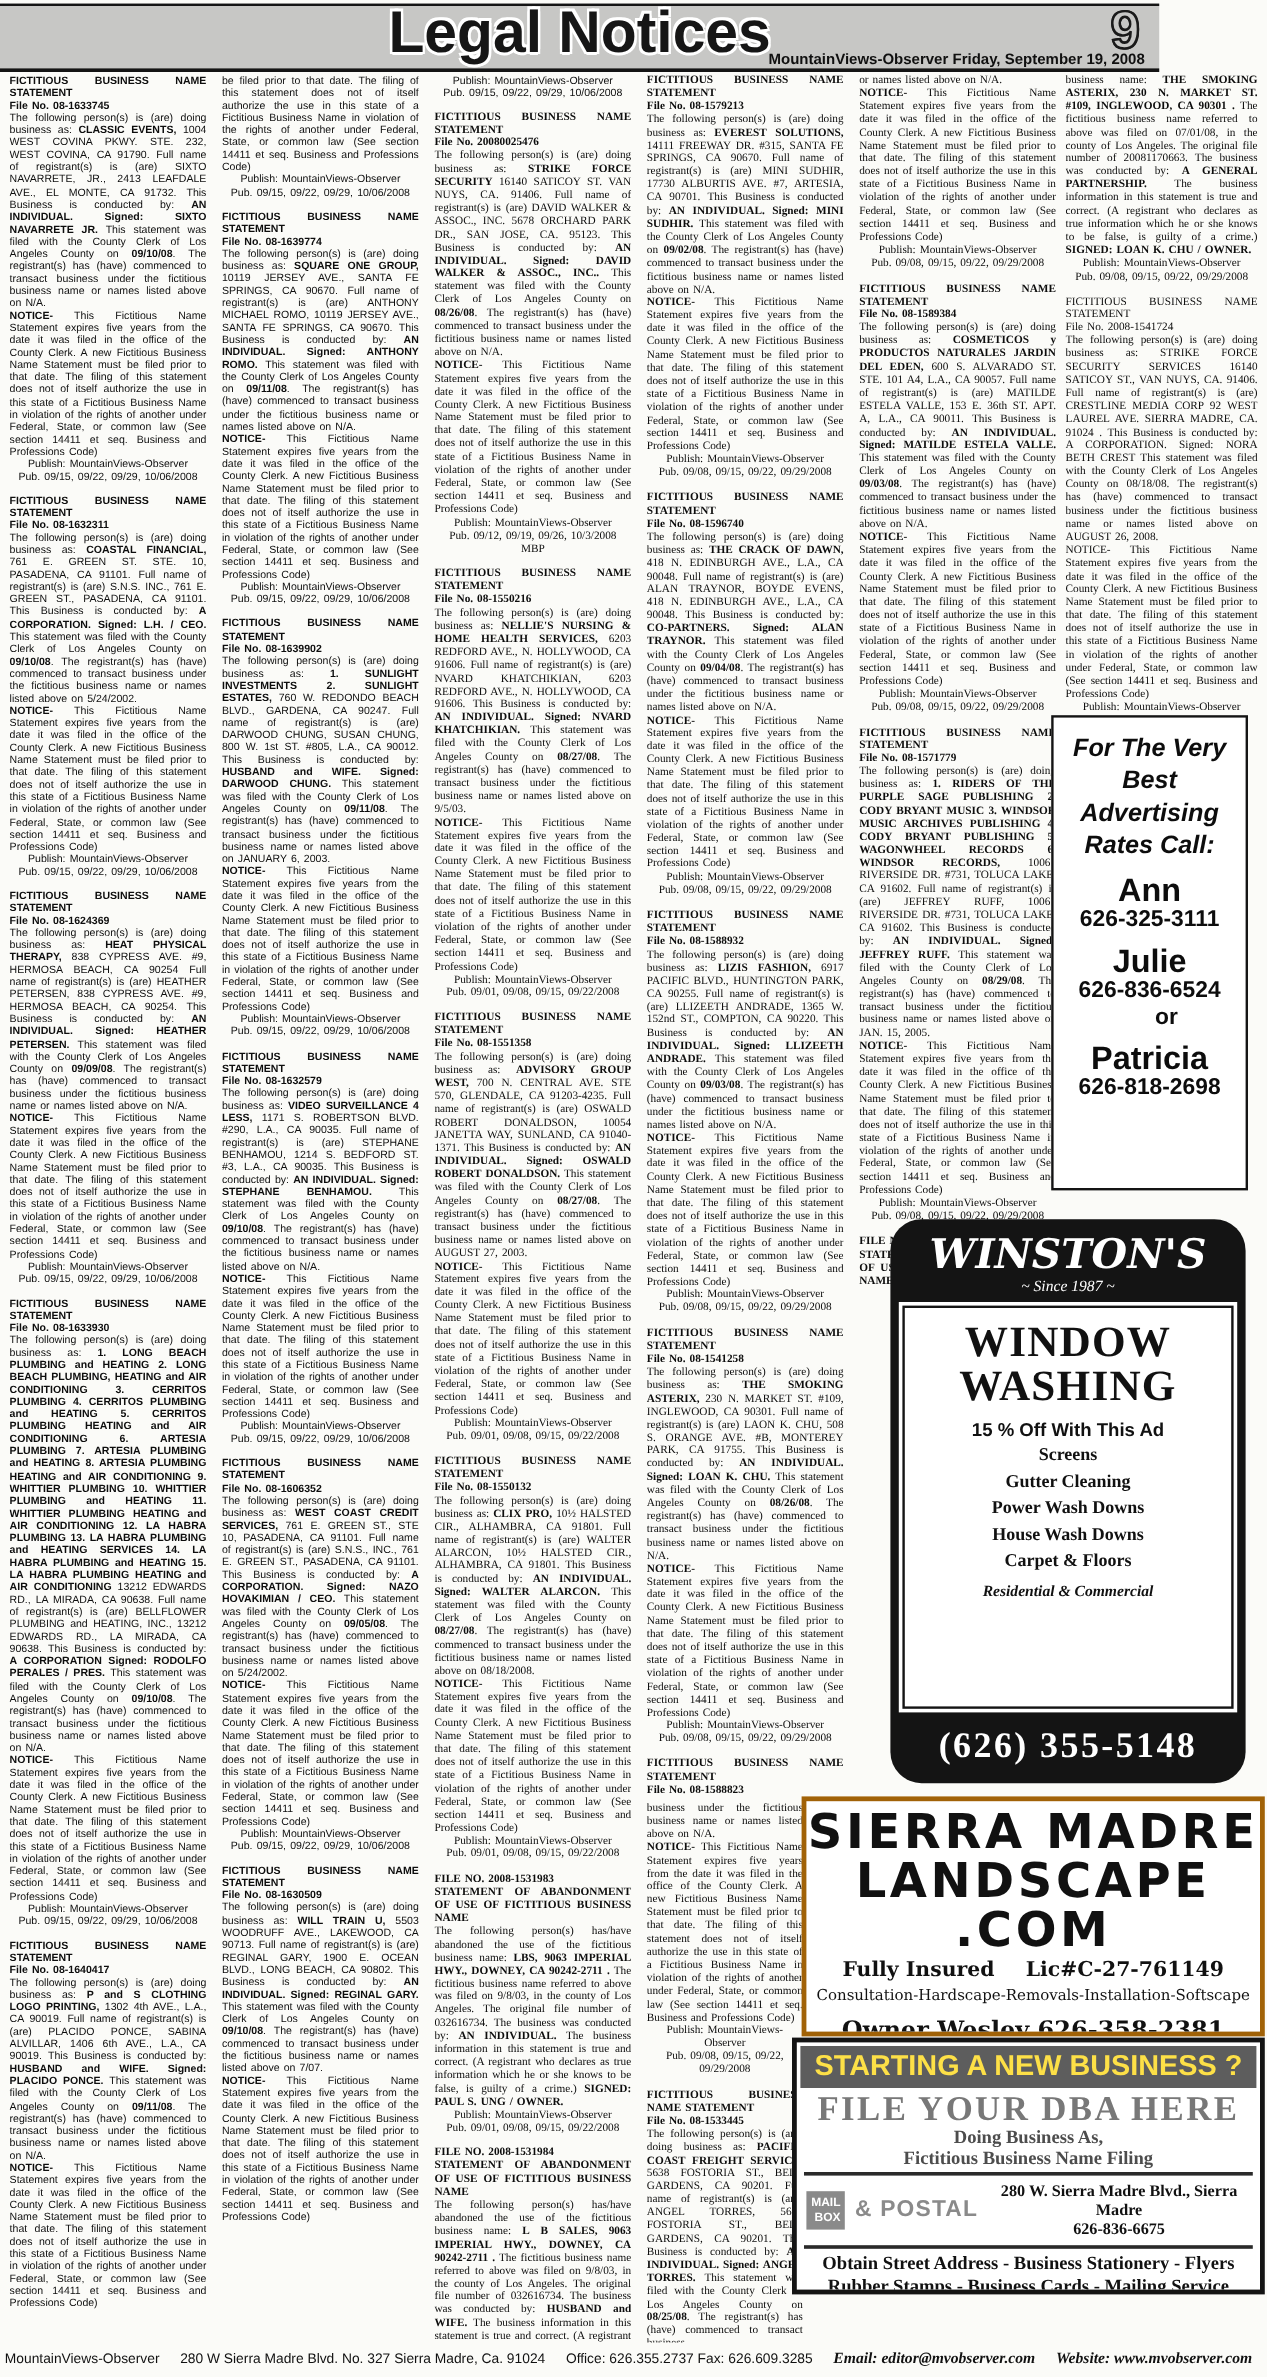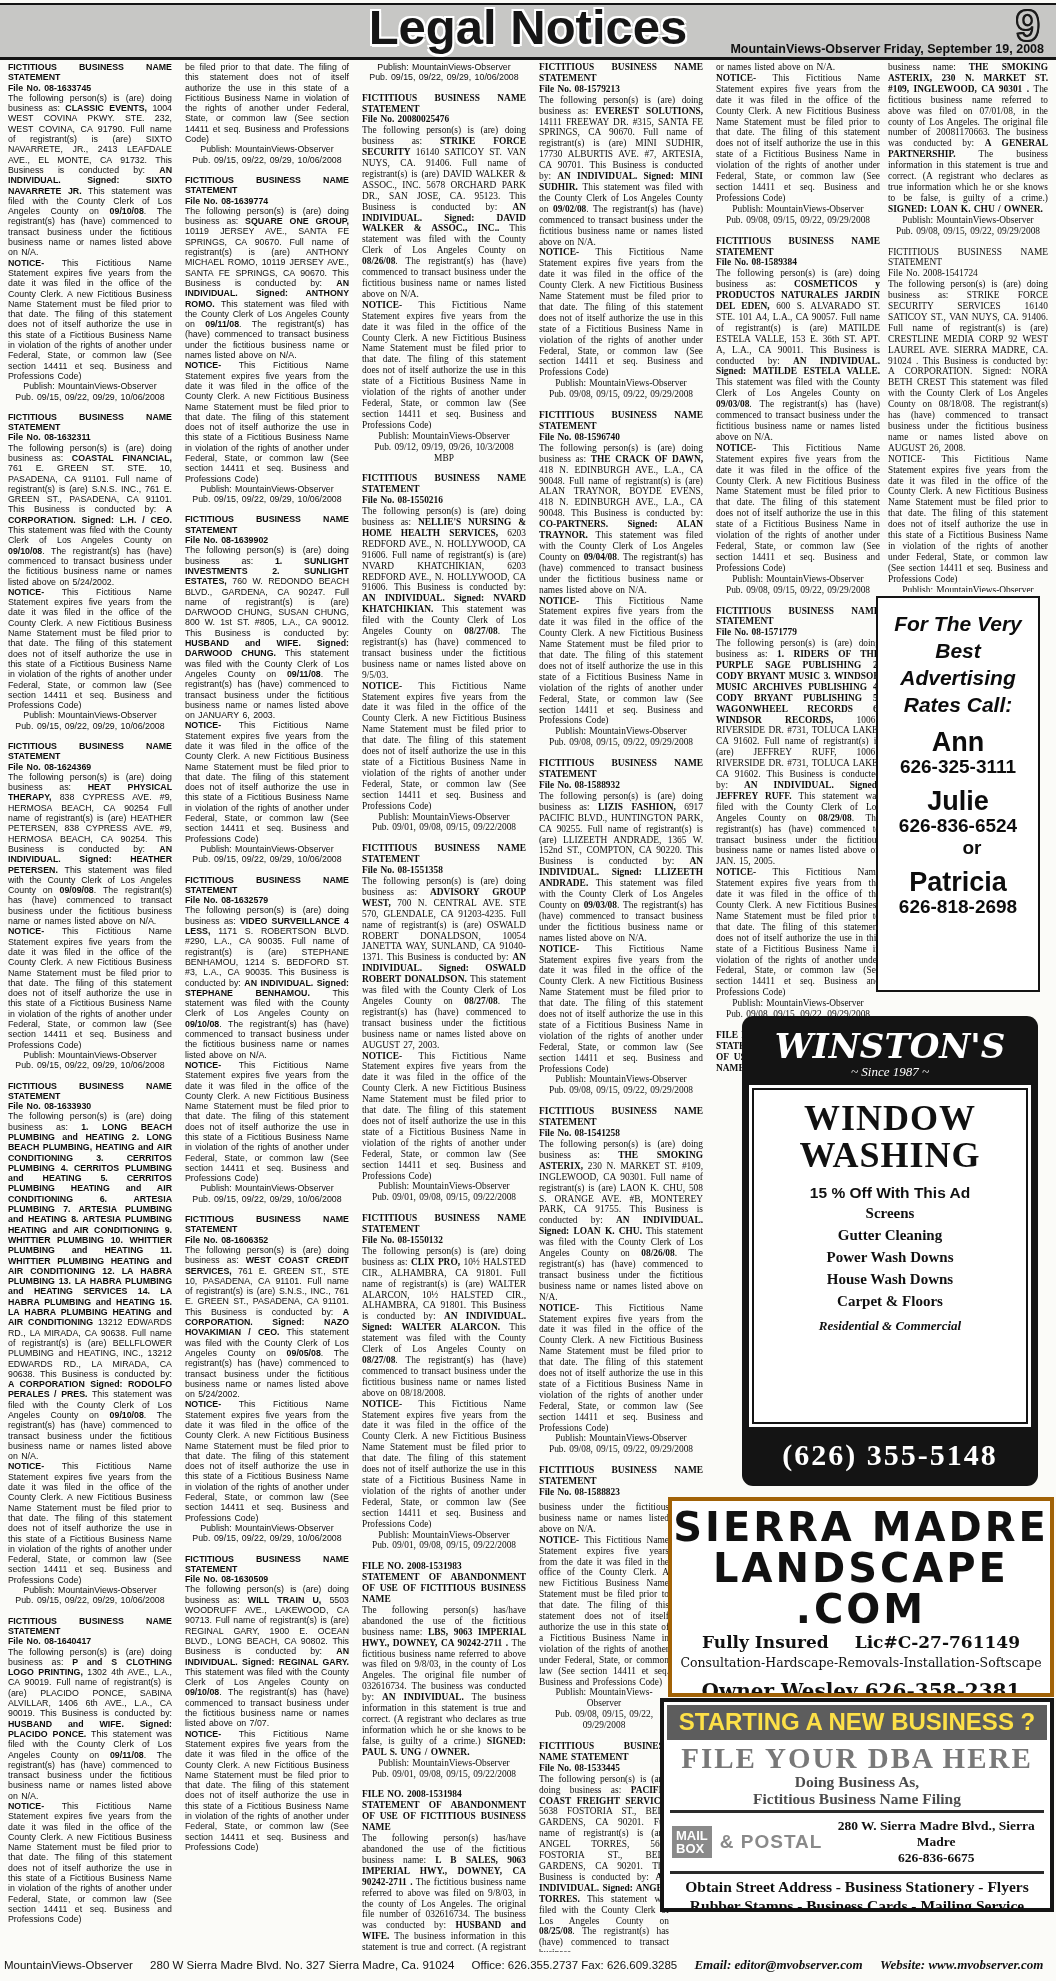--- a/index.html
+++ b/index.html
@@ -1,19 +1,19 @@
 <!DOCTYPE html>
 <html><head>
 <meta charset="utf-8">
 <style>
   html,body{margin:0;padding:0;background:#e8e8e4;}
   .page{position:relative;width:1056px;height:1981px;background:#fbfbf8;overflow:hidden;
         font-family:"Liberation Sans",sans-serif;color:#0d0d0d;}
   
-  .masthead{position:absolute;left:0;top:3px;width:1056px;height:52px;background:#c7c7c5;
+  .masthead{position:absolute;left:0;top:3px;width:966px;height:52px;background:#c7c7c5;
             border-top:2px solid #141414;border-bottom:3px solid #141414;}
   .masthead .title{position:absolute;left:0;right:0;top:-6px;text-align:center;
         font-size:49px;font-weight:bold;letter-spacing:0px;color:#161616;
         text-shadow:-2px -2px 0 #ffffff,2px -2px 0 #ffffff,-2px 2px 0 #ffffff,2px 2px 0 #ffffff,0 3px 0 #ffffff;}
   .masthead .pageno{position:absolute;right:16px;top:-4px;font-size:44px;font-weight:bold;
         color:#c7c7c5;-webkit-text-stroke:2px #1a1a1a;
         text-shadow:-1px -1px 0 #1a1a1a,1px -1px 0 #1a1a1a,-1px 1px 0 #1a1a1a,1px 1px 0 #1a1a1a;}
   .masthead .dateline{position:absolute;right:12px;bottom:1px;font-size:12.5px;font-weight:bold;color:#101010;}
   
   .cols{position:absolute;left:8px;top:62px;width:1044px;height:1890px;}
@@ -27,21 +27,21 @@
   .col p:first-child{margin-top:0;}
   .col p.pub{text-align:center;}
   
   .ad-rates{position:absolute;left:876px;top:596px;width:160px;height:392px;border:2px solid #141414;
             background:#fff;text-align:center;}
   .ad-rates .head{font-style:italic;font-weight:bold;font-size:21px;line-height:27px;margin-top:12px;}
   .ad-rates .name{font-weight:bold;font-size:27px;line-height:28px;margin-top:10px;}
   .ad-rates .phone{font-weight:bold;font-size:19px;line-height:21px;}
   .ad-rates .or{font-weight:bold;font-size:19px;line-height:20px;margin-top:2px;margin-left:28px;}
   .ad-winston{position:absolute;left:742px;top:1016px;width:296px;height:470px;background:#141414;
-              border-radius:11px;text-align:center;}
+              border-radius:26px;text-align:center;}
   .ad-winston .script{color:#fff;font-family:"DejaVu Serif",serif;font-style:italic;font-weight:bold;
                       font-size:34px;line-height:36px;padding-top:12px;}
   .ad-winston .since{color:#fff;font-family:"Liberation Serif",serif;font-style:italic;font-size:13px;line-height:15px;}
   .ad-winston .panel{position:absolute;left:10px;right:10px;top:72px;bottom:62px;background:#fff;
                      border:2px solid #141414;box-shadow:0 0 0 3px #fff;}
   .ad-winston .big{font-family:"Liberation Serif",serif;font-weight:bold;font-size:36px;line-height:37px;
                    letter-spacing:1px;margin-top:10px;color:#111;}
   .ad-winston .offer{font-weight:bold;font-size:15.5px;margin-top:10px;color:#111;}
   .ad-winston .svc{font-family:"Liberation Serif",serif;font-weight:bold;font-size:15px;line-height:22px;color:#111;}
   .ad-winston .tag{font-family:"Liberation Serif",serif;font-style:italic;font-weight:bold;font-size:13px;
@@ -59,22 +59,22 @@
   .ad-landscape .owner{font-family:"DejaVu Serif",serif;font-weight:bold;font-size:20px;margin-top:9px;color:#111;}
   .ad-dba{position:absolute;left:660px;top:1698px;width:386px;height:206px;border:4px solid #141414;background:#fff;overflow:hidden;}
   .ad-dba .bar{background:#5d5d5d;color:#fde047;font-weight:bold;font-size:24px;text-align:center;
                padding:3px 0 4px 0;margin:3px;}
   .ad-dba .big{color:#787878;font-family:"Liberation Serif",serif;font-weight:bold;font-size:29px;
                line-height:30px;text-align:center;letter-spacing:2px;}
   .ad-dba .sub{color:#4d4d4d;font-family:"Liberation Serif",serif;font-weight:bold;font-size:15.5px;
                line-height:17px;text-align:center;}
   .ad-dba .rule{border-top:3px solid #2a2a2a;margin:3px 6px;}
   .ad-dba .mailrow{display:flex;align-items:center;gap:8px;padding:2px 8px;}
-  .ad-dba .maillogo{background:#8a8a8a;color:#fff;font-weight:bold;font-size:13px;line-height:13px;
-                    padding:3px 4px;text-align:left;}
+  .ad-dba .maillogo{background:#8a8a8a;color:#fff;font-weight:bold;font-size:10px;line-height:13px;
+                    padding:3px 4px;text-align:right;}
   .ad-dba .postal{color:#8a8a8a;font-weight:bold;font-size:19px;letter-spacing:1px;}
   .ad-dba .addr{font-family:"Liberation Serif",serif;font-weight:bold;font-size:13.5px;text-align:center;flex:1;color:#111;}
   .ad-dba .svc{font-family:"Liberation Serif",serif;font-weight:bold;font-size:15.5px;line-height:19px;
                text-align:center;color:#111;}
   
   .footer{position:absolute;left:0;top:1957px;width:1056px;font-size:11.5px;white-space:nowrap;
           padding-left:4px;color:#111;}
   .footer .seg{margin-right:14px;}
   .footer .fancy{font-family:"Liberation Serif",serif;font-weight:bold;font-style:italic;font-size:13px;margin-right:14px;}
 </style>

